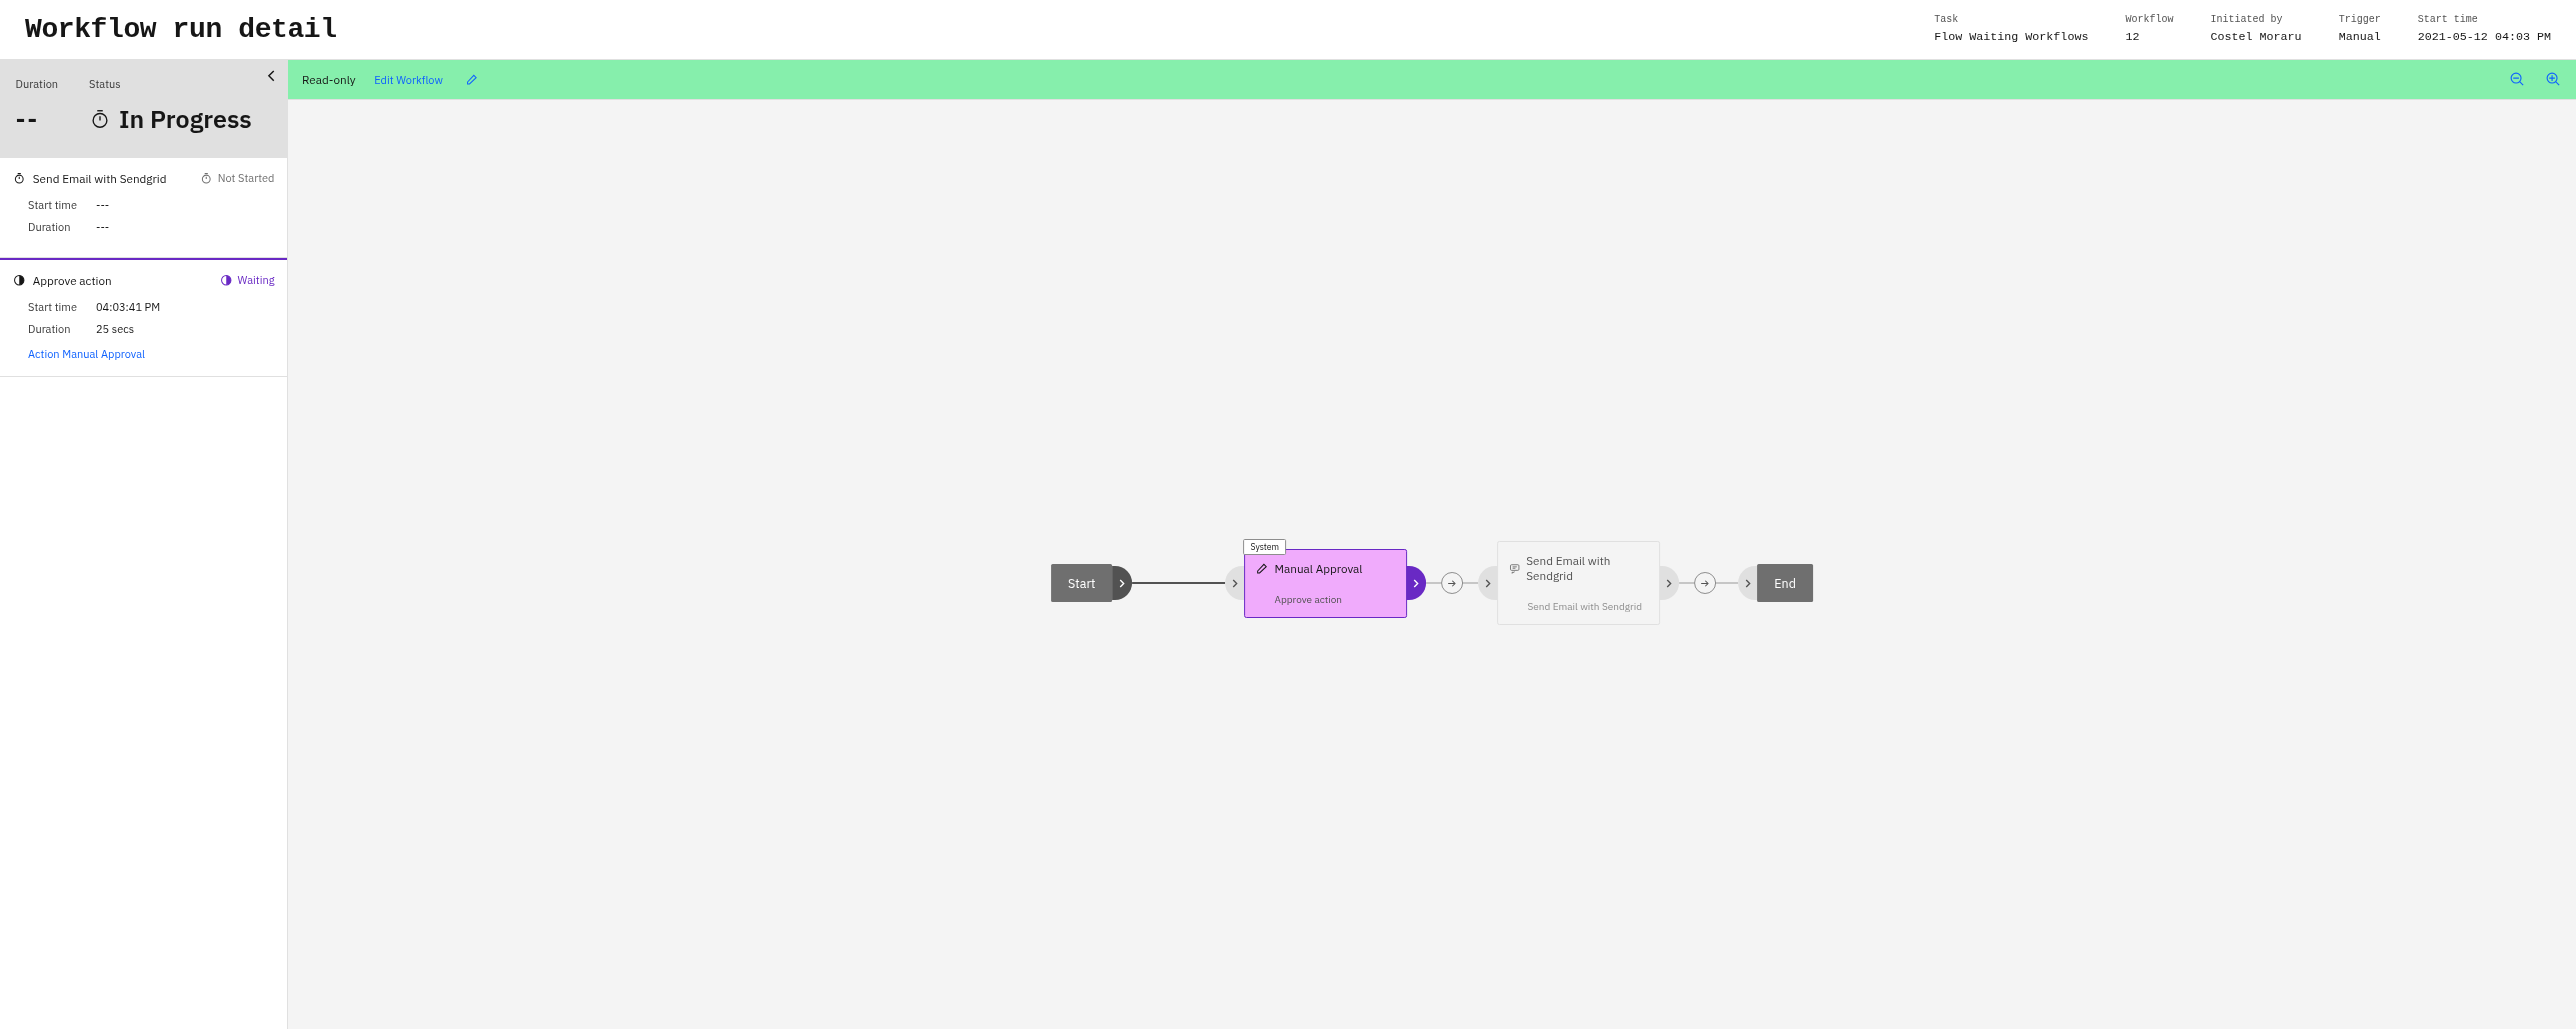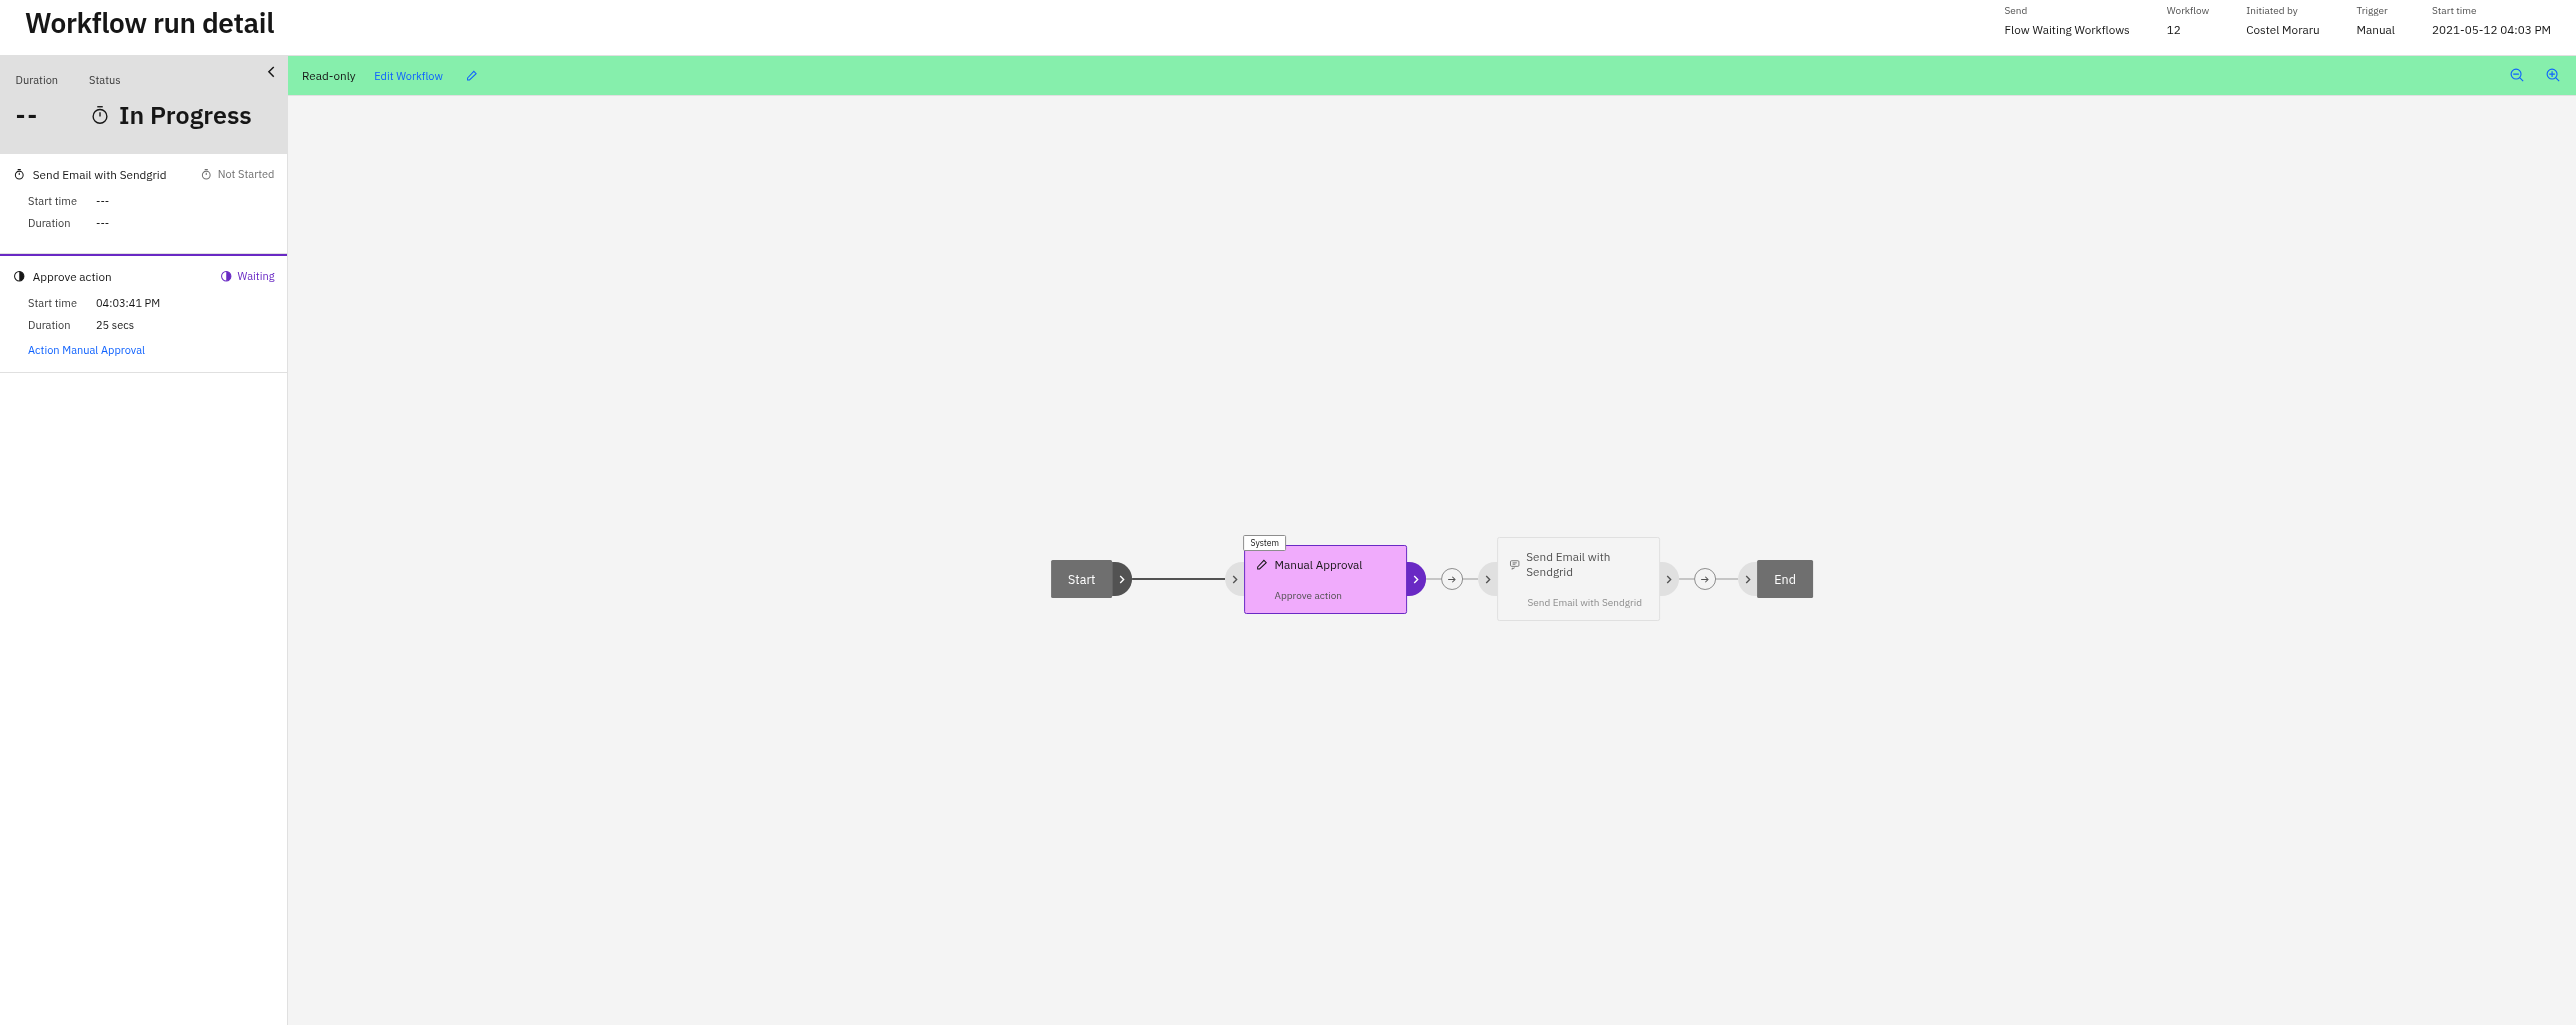--- a/index.html
+++ b/index.html
@@ -7,23 +7,24 @@
     font-family: "IBM Plex Sans", -apple-system, BlinkMacSystemFont, "Segoe UI", Helvetica, Arial, sans-serif;
     color: #161616;
     background: #fff;
     font-size: 11px;
   }
 
   
   .header {
     display: flex;
     align-items: flex-start;
-    padding: 4px 25px 14px 25px;
+    padding: 14px 25px 14px 25px;
     border-bottom: 0.8px solid #e0e0e0;
     gap: 31px;
+    font-family: Liberation Mono, monospace;
   }
   .page-title {
     font-size: 28px;
     font-weight: 600;
     letter-spacing: -0.4px;
     flex: 1;
   }
   .meta-group { display: flex; gap: 37px; }
   .meta-item { display: flex; flex-direction: column; gap: 4.7px; }
   .meta-label { font-size: 10px; color: #525252; }
@@ -172,21 +173,21 @@
   .task-node.ghost svg { color:#6f6f6f; }
 
 </style>
 </head>
 <body>
 
 <div class="header">
   <div class="page-title">Workflow run detail</div>
   <div class="meta-group">
     <div class="meta-item">
-      <span class="meta-label">Send</span>
+      <span class="meta-label">Task</span>
       <span class="meta-value">Flow Waiting Workflows</span>
     </div>
     <div class="meta-item">
       <span class="meta-label">Workflow</span>
       <span class="meta-value">12</span>
     </div>
     <div class="meta-item">
       <span class="meta-label">Initiated by</span>
       <span class="meta-value">Costel Moraru</span>
     </div>

